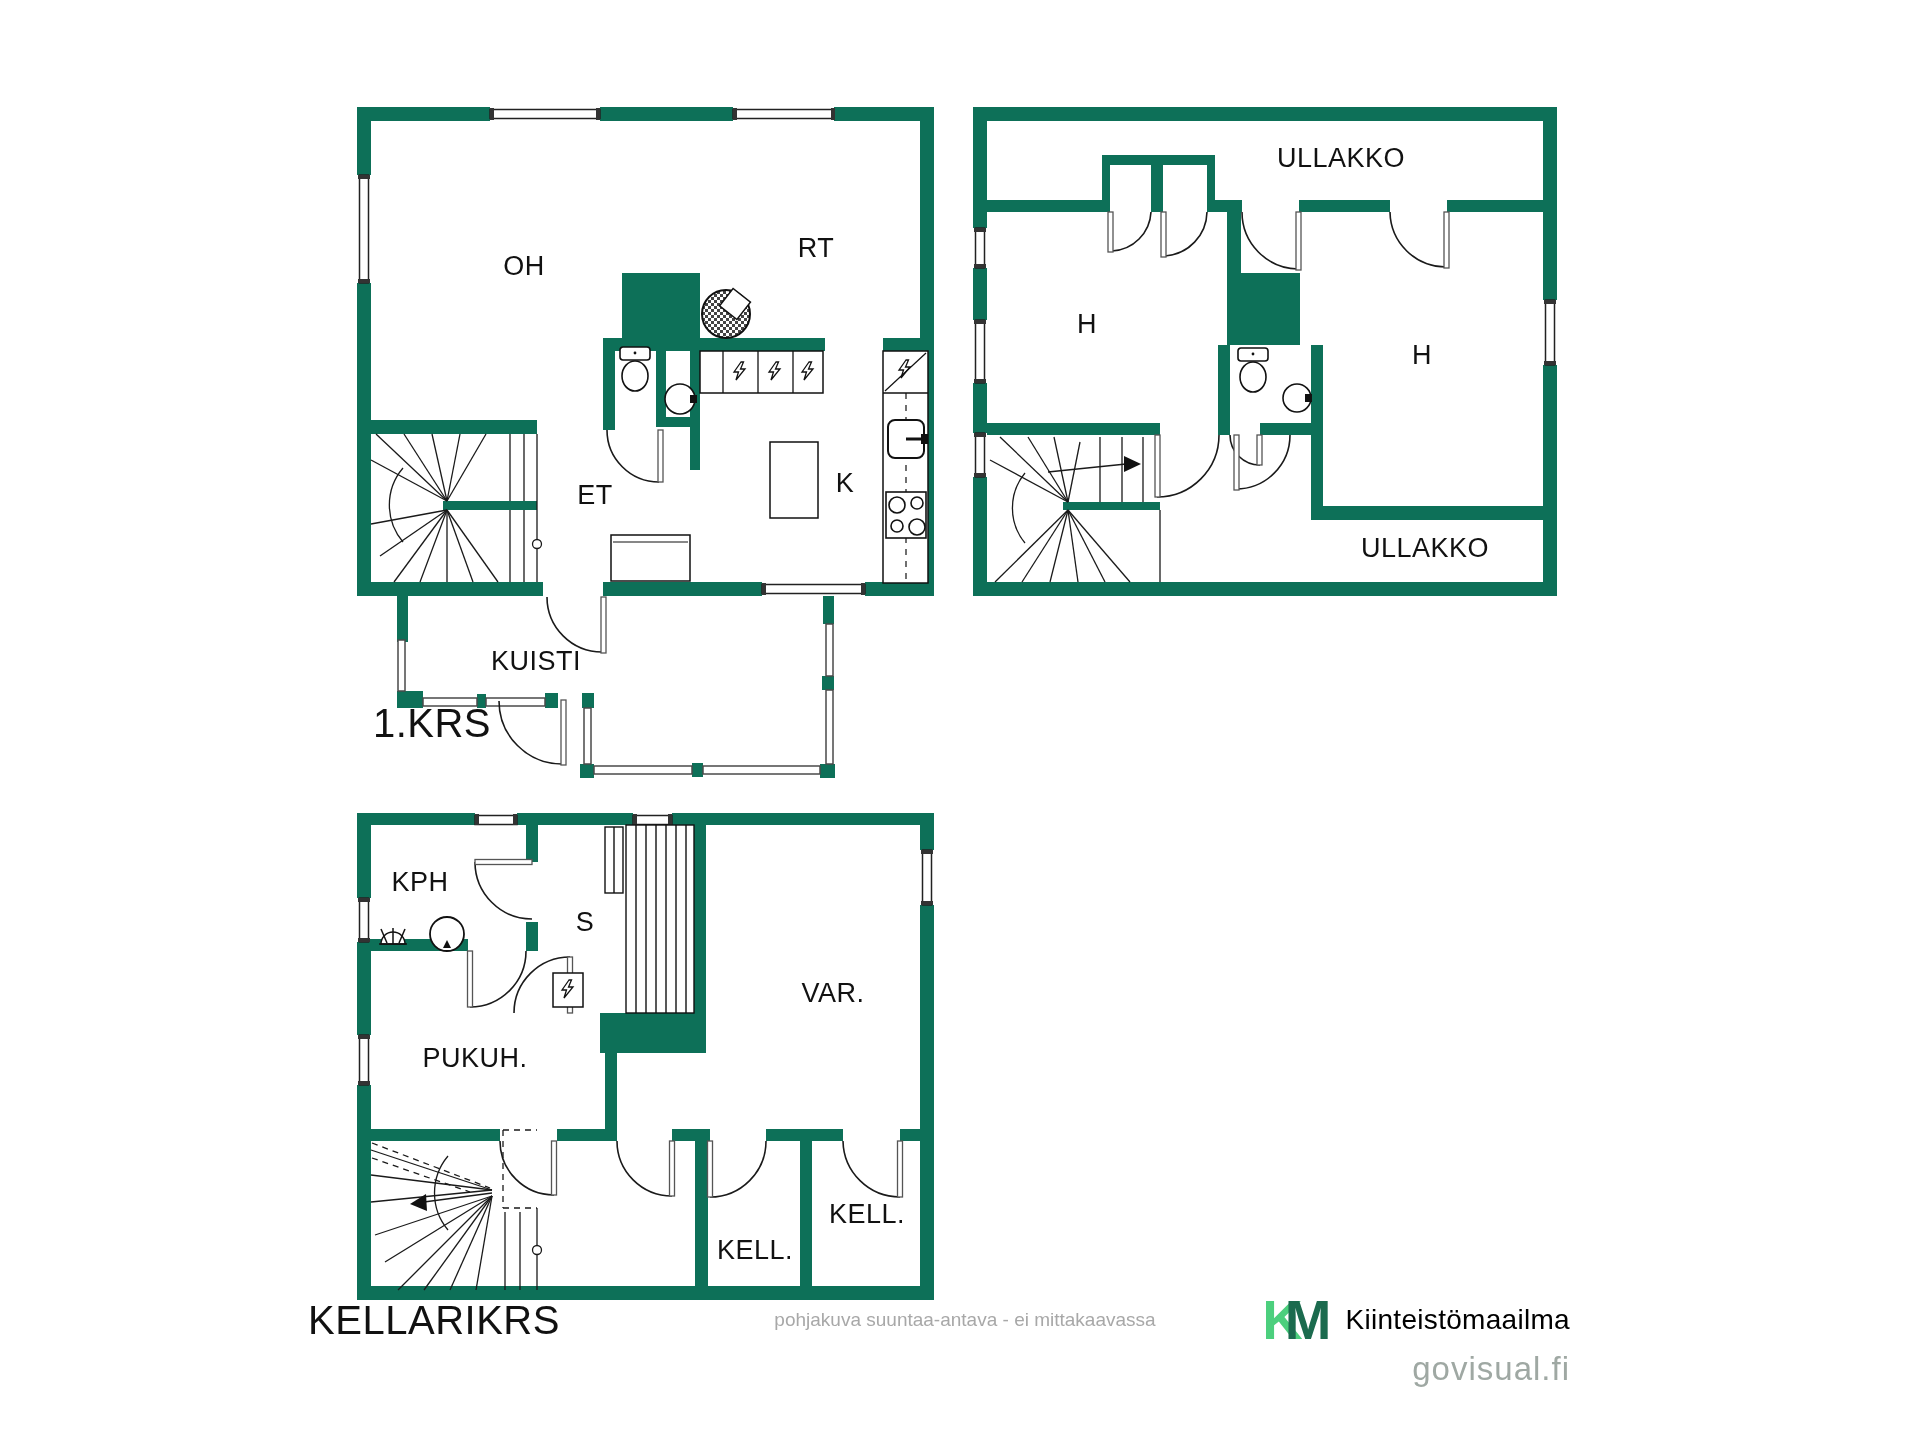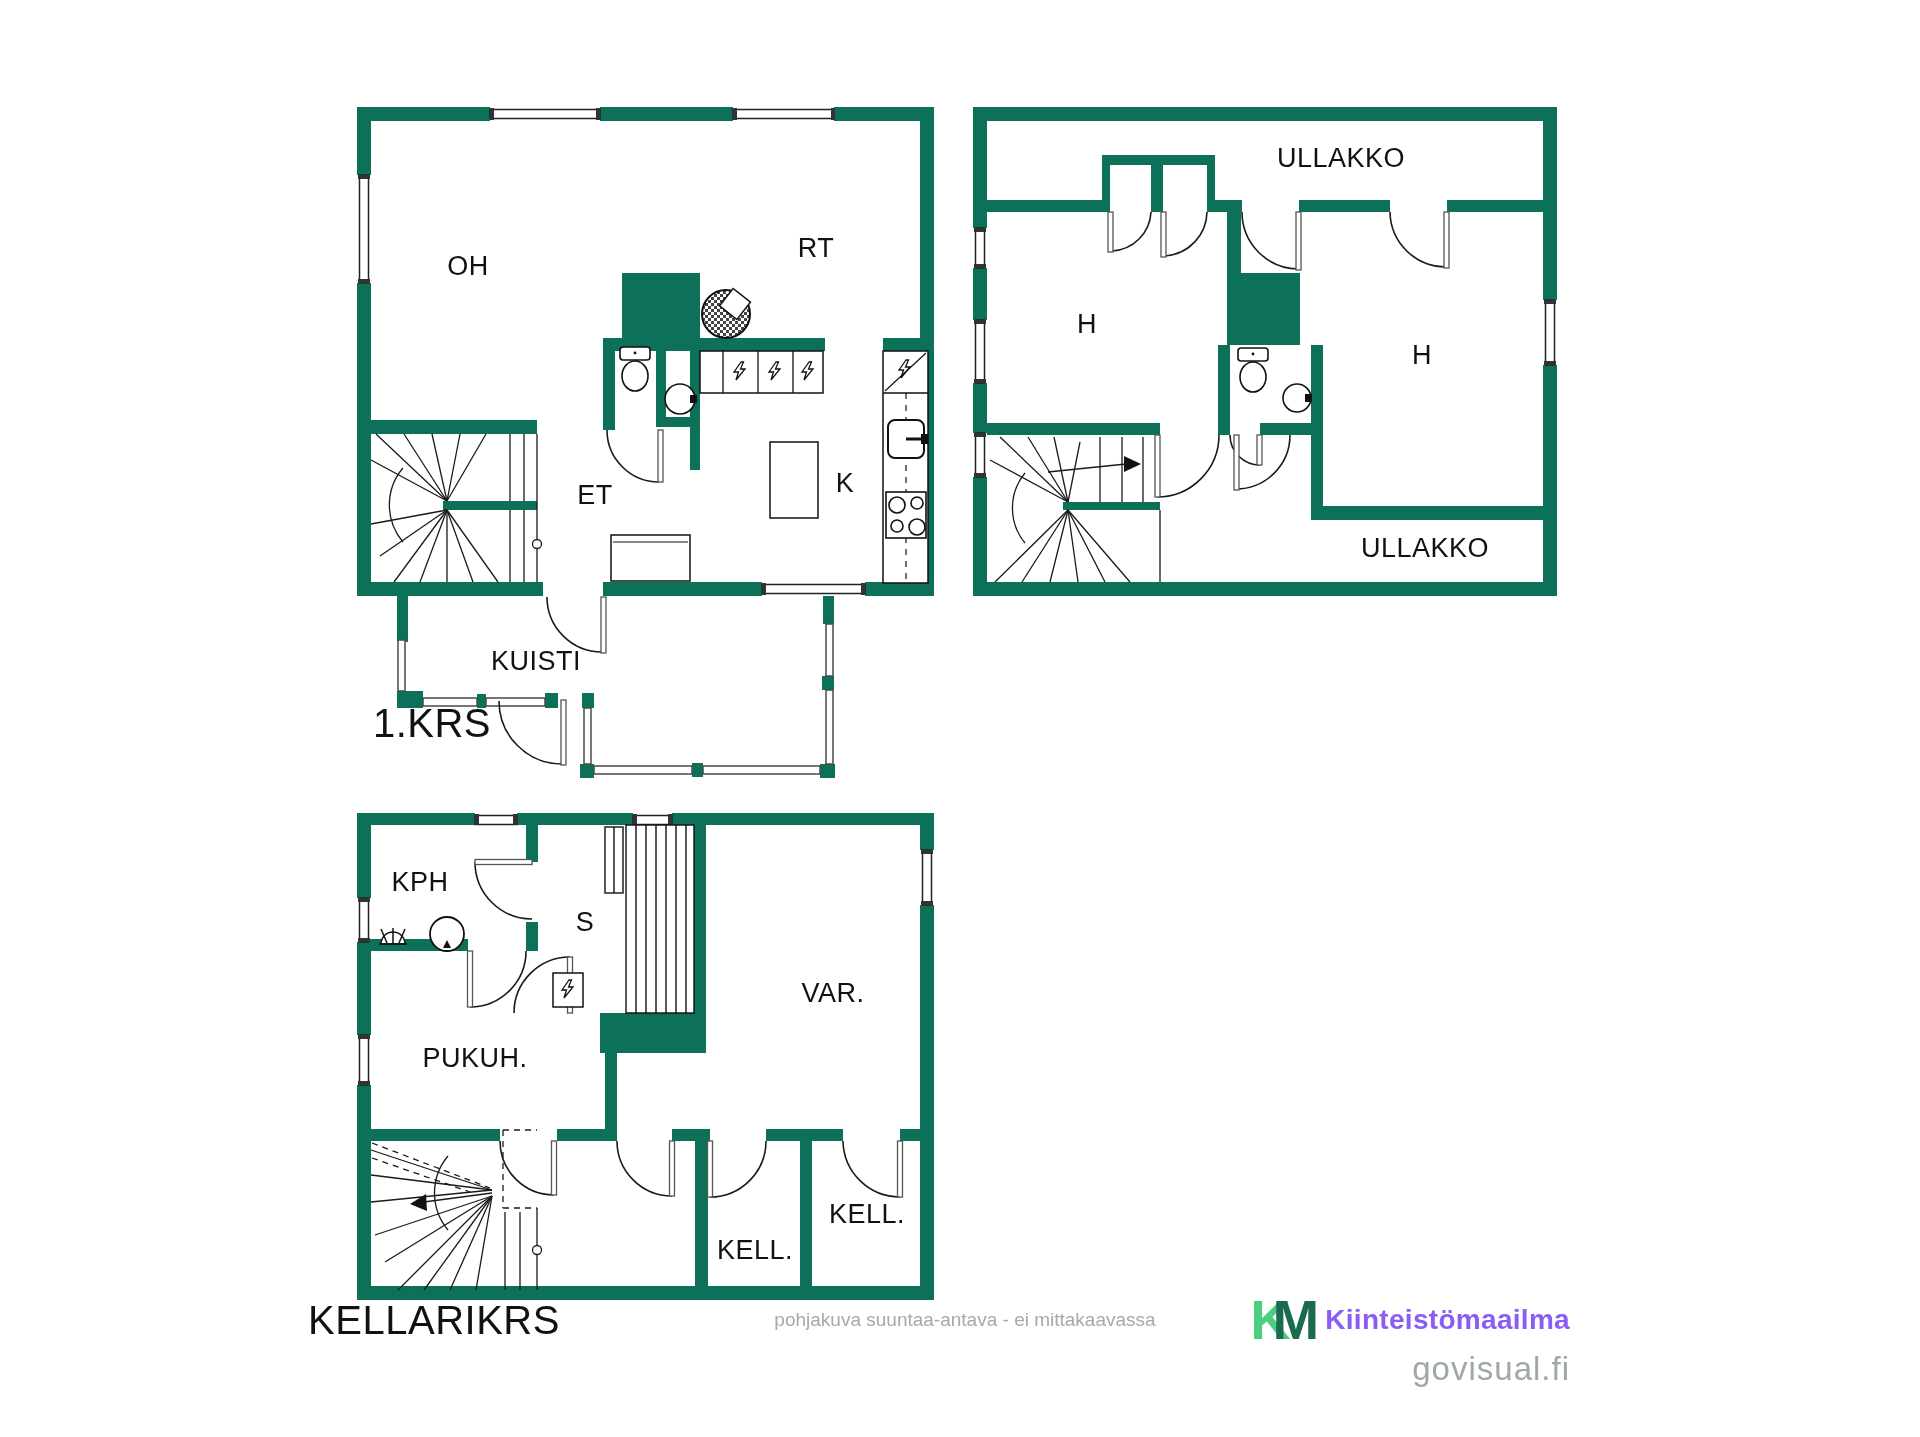--- a/index.html
+++ b/index.html
@@ -7,21 +7,21 @@
           font-family:"Liberation Sans","DejaVu Sans",sans-serif;}
   svg{position:absolute;left:0;top:0;}
   .lbl{position:absolute;transform:translate(-50%,-50%);color:#111;font-size:27px;
        letter-spacing:.5px;white-space:nowrap;}
   .floorlbl{font-size:40px;}
   .disclaimer{position:absolute;transform:translate(-50%,-50%);color:#a8a8a8;font-size:19px;}
   .logo{position:absolute;left:1250px;top:1292px;width:320px;text-align:right;}
   .logo-row{display:flex;align-items:center;justify-content:flex-end;}
   .km-k{color:#4ccf7d;font-weight:bold;font-size:56px;line-height:1;}
   .km-m{color:#1b6b4e;font-weight:bold;font-size:56px;line-height:1;margin-left:-18px;}
-  .brand{color:#8b5cf6;font-weight:bold;font-size:28px;margin-left:6px;letter-spacing:.3px;}
+  .brand{color:#000000;font-weight:normal;font-size:28px;margin-left:14px;letter-spacing:.3px;}
   .watermark{color:#9fa8a3;font-size:33px;letter-spacing:1px;margin-top:2px;text-align:right;}
 </style>
 </head>
 <body>
 
 <div class="canvas">
 
 <svg width="1920" height="1437" viewBox="0 0 1920 1437">
 <defs>
   <pattern id="hatch" patternUnits="userSpaceOnUse" width="6" height="6">
@@ -383,21 +383,21 @@
     <line x1="503" y1="1130" x2="503" y2="1208" stroke-dasharray="6,5"></line>
     <line x1="503" y1="1130" x2="537" y2="1130" stroke-dasharray="6,5"></line>
     <line x1="503" y1="1208" x2="537" y2="1208" stroke-dasharray="6,5"></line>
     <line x1="492" y1="1193" x2="424" y2="1202"></line>
     <polygon points="426,1194 410,1204 427,1211" fill="#111" stroke="none"></polygon>
     <circle cx="537" cy="1250" r="4.5" fill="#fff"></circle>
   </g>
 </g>
 </svg>
 
-<div class="lbl" style="left:468px;top:266px">OH</div>
+<div class="lbl" style="left:524px;top:266px">OH</div>
 <div class="lbl" style="left:816px;top:248px">RT</div>
 <div class="lbl" style="left:595px;top:495px">ET</div>
 <div class="lbl" style="left:845px;top:483px">K</div>
 <div class="lbl" style="left:536px;top:661px">KUISTI</div>
 <div class="lbl floorlbl" style="left:432px;top:723px">1.KRS</div>
 
 <div class="lbl" style="left:1341px;top:158px">ULLAKKO</div>
 <div class="lbl" style="left:1087px;top:324px">H</div>
 <div class="lbl" style="left:1422px;top:355px">H</div>
 <div class="lbl" style="left:1425px;top:548px">ULLAKKO</div>

